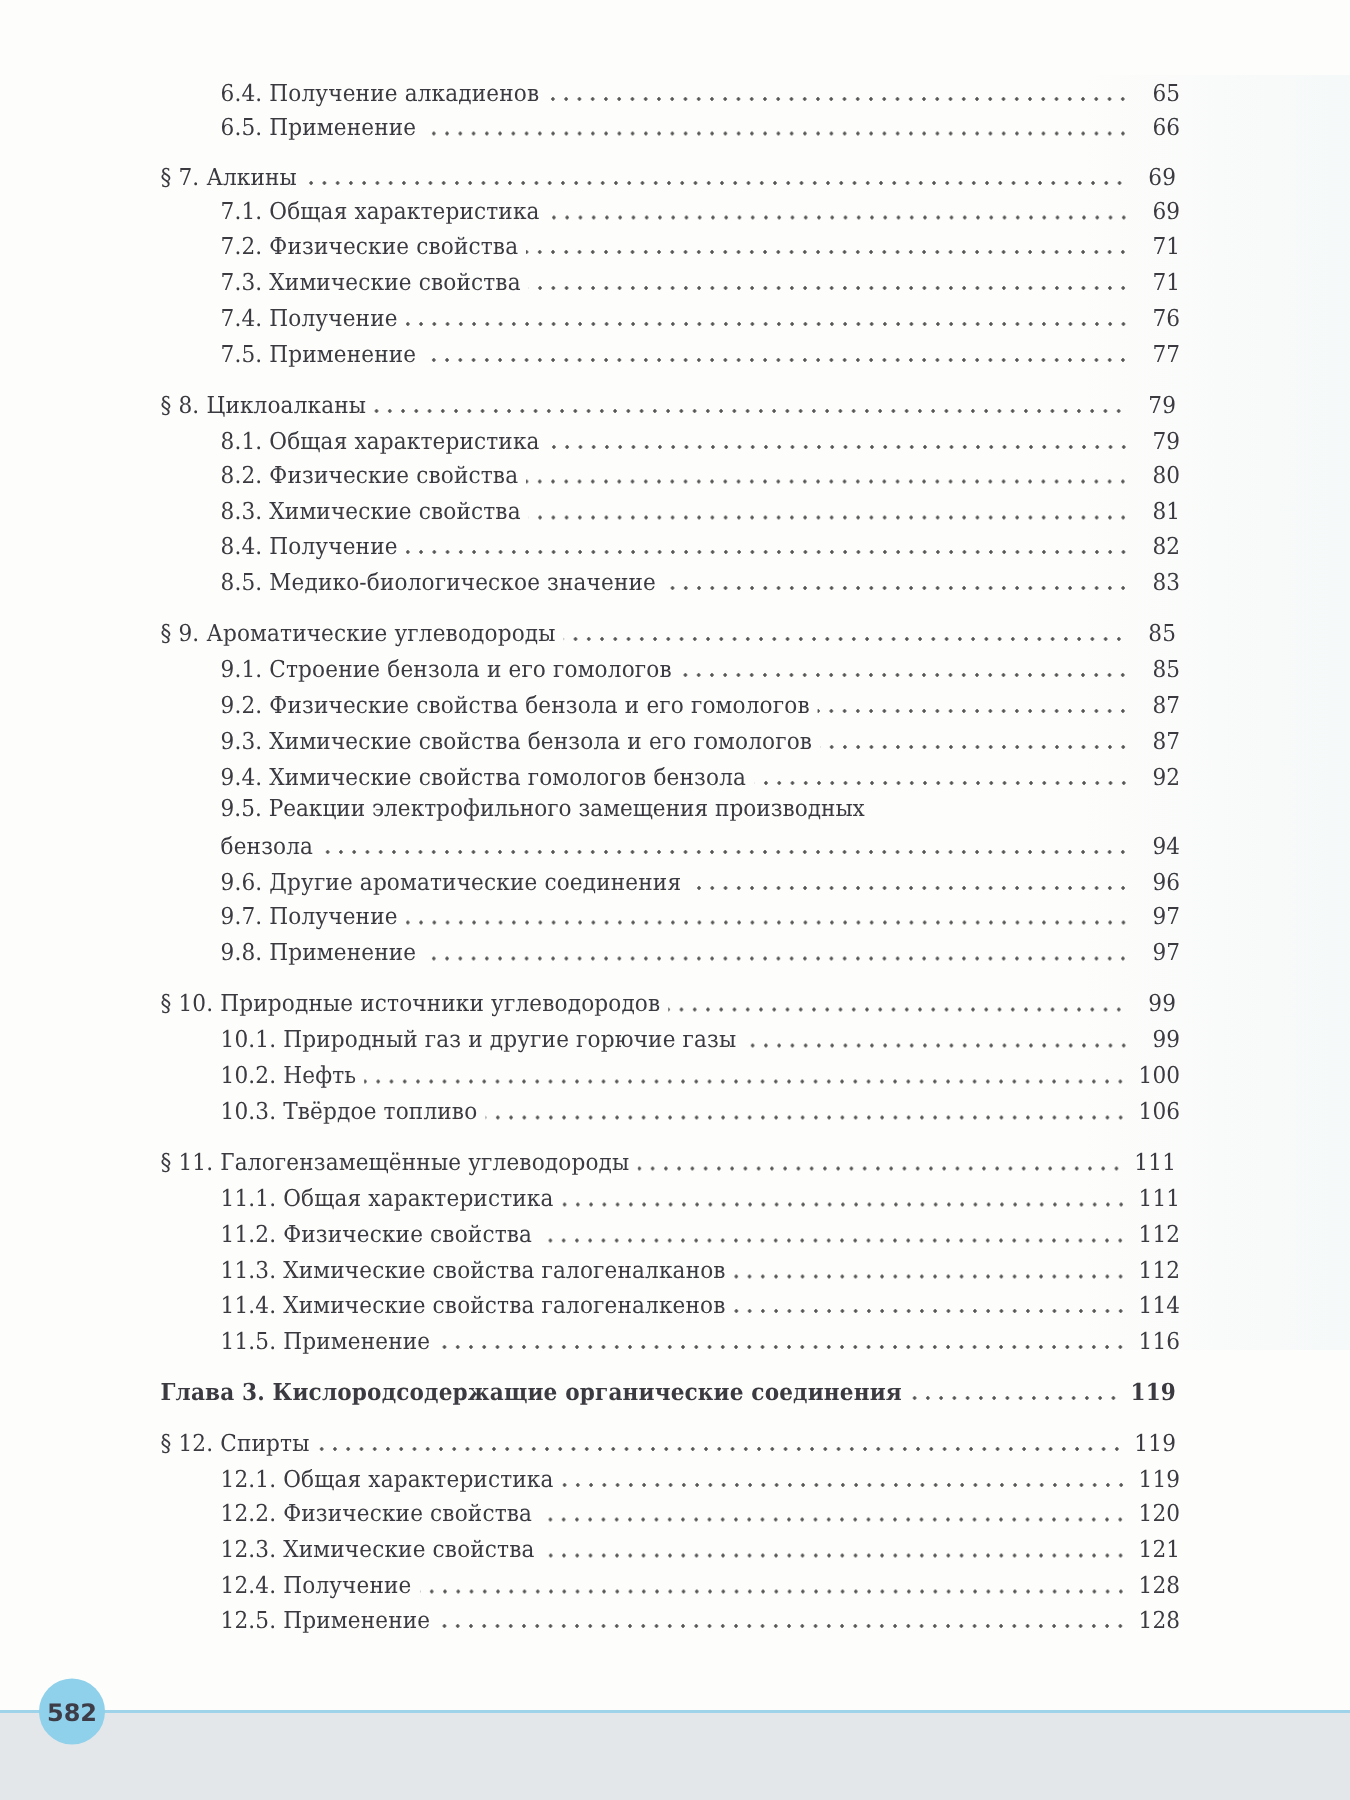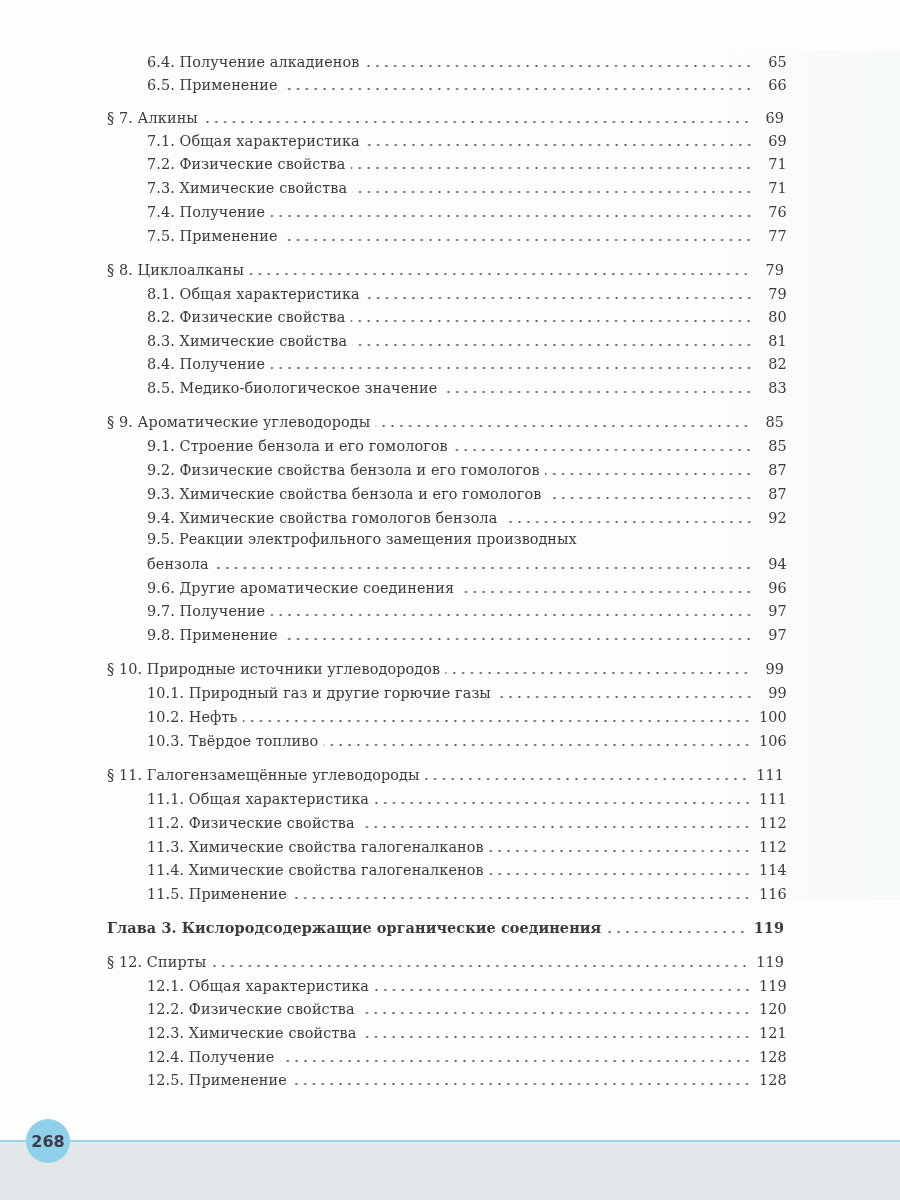--- a/index.html
+++ b/index.html
@@ -251,14 +251,14 @@
     </div>
     <div class="row sub" style="top: 1068px;">
       <span class="title">12.5. Применение</span>
       <span class="dots"></span>
       <span class="page">128</span>
     </div>
   </div>
 
 <div class="footer-band"></div>
 <div class="page-badge">
-  <span>268</span>
+  <span>582</span>
 </div>
 
 </body></html>

